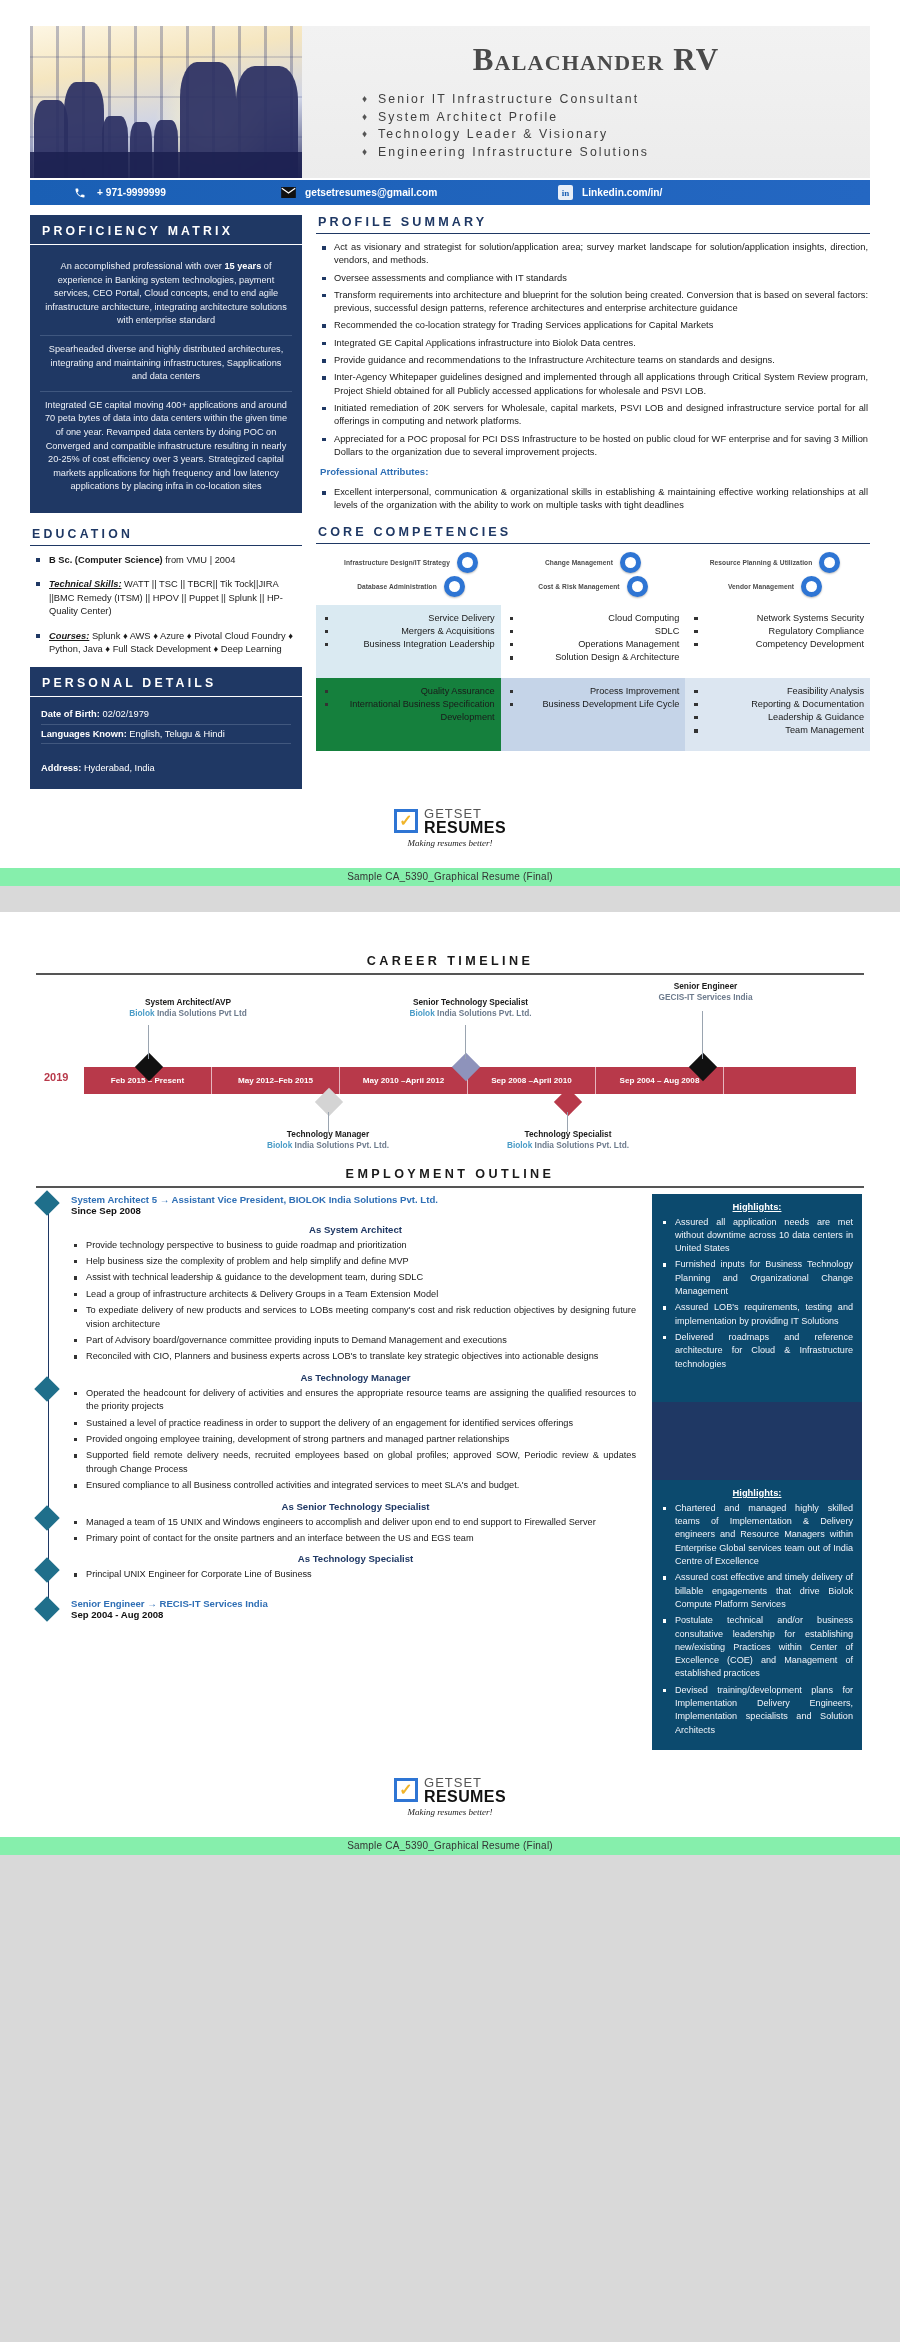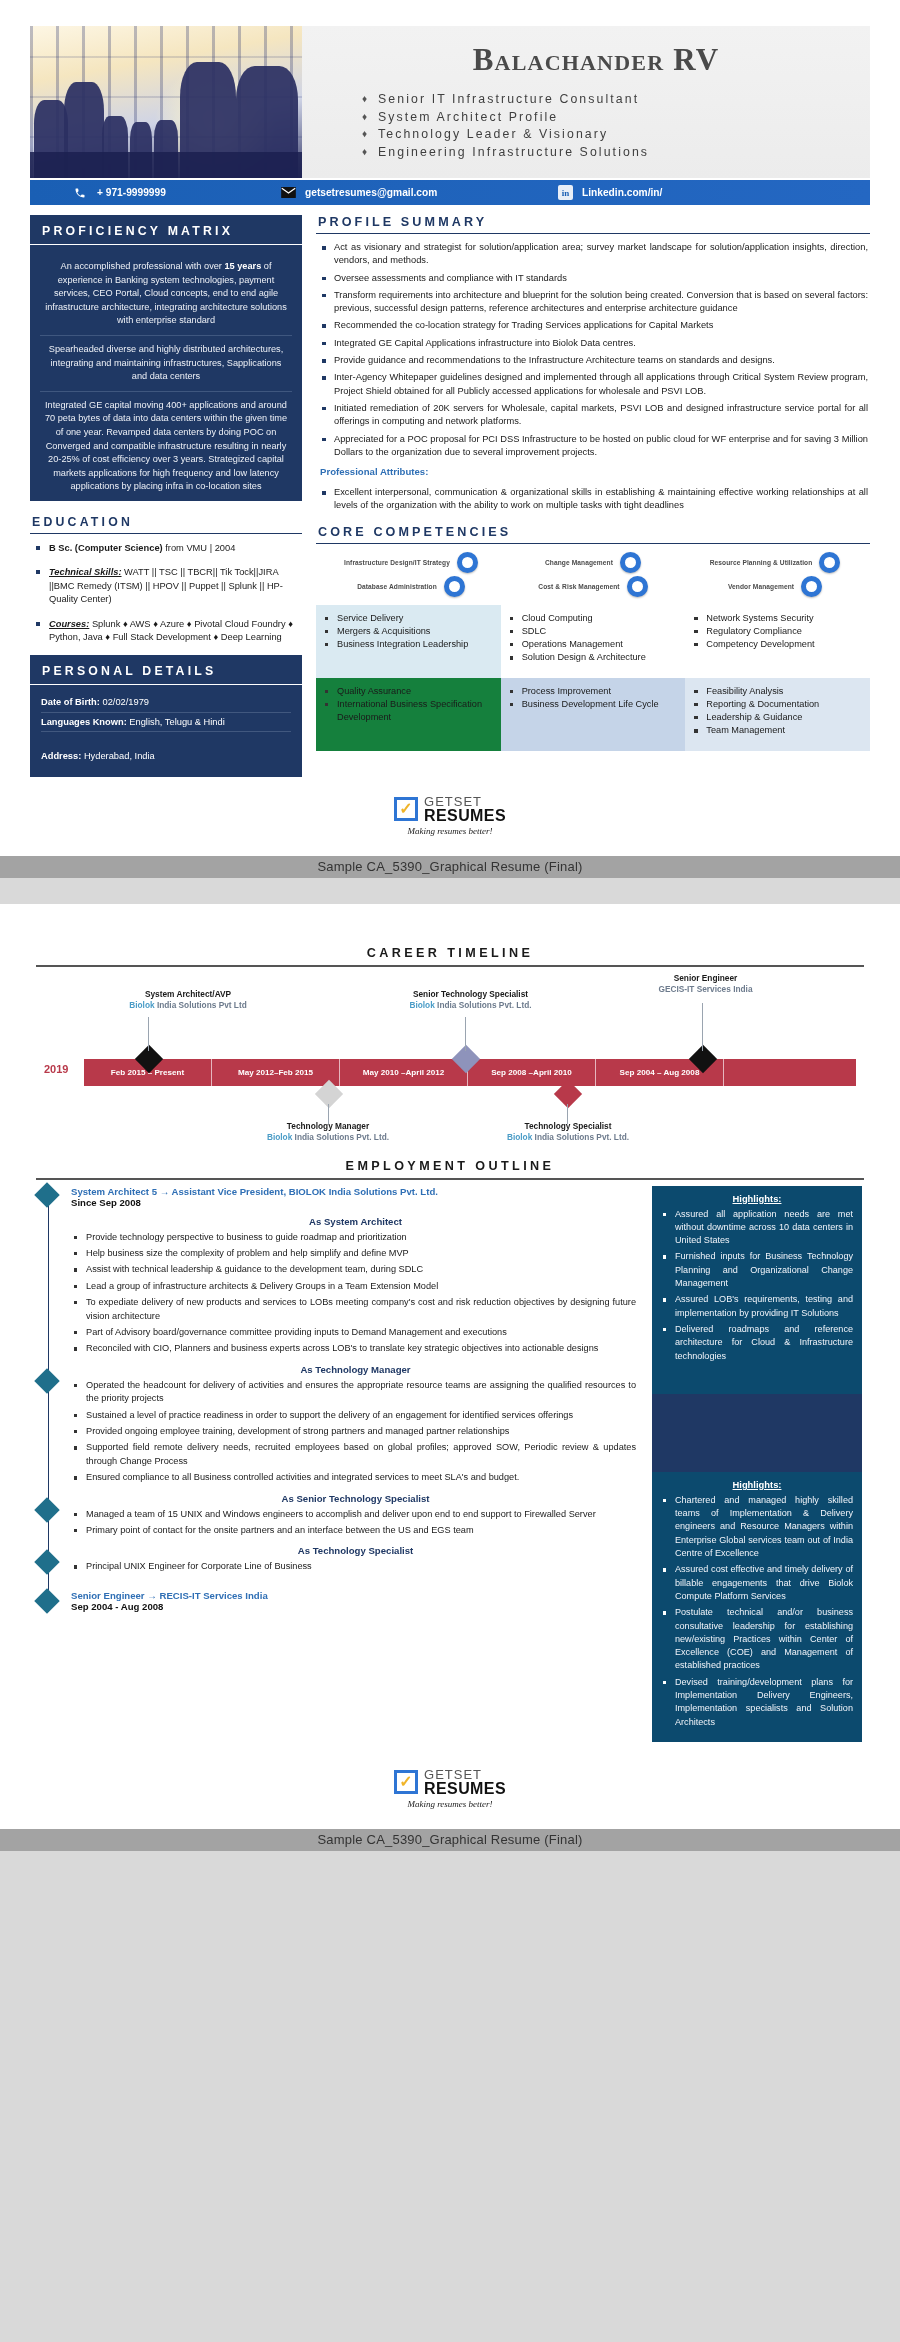--- a/index.html
+++ b/index.html
@@ -11,23 +11,23 @@
     color: #1a1a1a;
   }
   .page {
     width: 900px;
     background: #ffffff;
     position: relative;
     padding: 0;
   }
   .page-gap { height: 26px; background:#d9d9d9; }
   .page-caption {
-    background:#a3a3a3;
+    background:#86efac;
     text-align:center;
-    font-size:13px;
+    font-size:10px;
     color:#333;
     padding:3px 0 4px 0;
     letter-spacing:.2px;
   }
   .sheet { padding: 26px 30px 10px 30px; }
 
   
   .hdr { display:flex; height:152px; background: linear-gradient(180deg,#f2f2f2,#ececec); }
   .hdr-photo {
     width: 272px; height: 152px; position:relative; overflow:hidden;
@@ -88,21 +88,21 @@
   
   .cols { display:flex; gap:14px; margin-top:10px; align-items:flex-start; }
   .left { width: 272px; }
   .right { flex:1; }
 
   .navy { background:#1f3864; color:#fff; }
   .sec-title-navy {
     font-size:12.3px; font-weight:bold; letter-spacing:3.2px; color:#fff;
     padding: 9px 10px 6px 12px; border-bottom:1.6px solid #ffffff;
   }
-  .navy-body { padding: 8px 10px 0 10px; }
+  .navy-body { padding: 8px 10px 12px 10px; }
   .pm-para {
     font-size:9.2px; line-height:13.6px; text-align:center; color:#eef1f7;
     padding: 7px 4px 7px 4px; border-bottom:1px solid #3f577f;
   }
   .pm-para:last-child { border-bottom:none; }
   .pm-para b { color:#fff; }
 
   .sec-title-dark {
     font-size:12.3px; font-weight:bold; letter-spacing:3.2px; color:#1f3864;
     padding: 0 0 4px 2px; border-bottom:1.8px solid #1f3864; margin: 14px 0 0 0;
@@ -138,21 +138,21 @@
   }
   .pa-title { color:#2f6fb5; font-weight:bold; font-size:9.6px; margin:7px 0 2px 4px; }
 
   
   .cc-wrap { margin-top:12px; }
   .cc-grid { display:flex; align-items:center; padding: 8px 4px 3px 4px; gap:0; }
   .cc-cell { flex:1; display:flex; align-items:center; justify-content:center; gap:7px; }
   .cc-lab { font-size:6.6px; font-weight:bold; color:#4b4b4b; letter-spacing:.1px; }
   .ring { width:21px;height:21px;border-radius:50%;border:5.5px solid #2e75d4; background:#fff; box-shadow:0 1px 2px rgba(0,0,0,.28); flex:none;}
 
-  .cc-table { display:flex; margin-top:5px; }
+  .cc-table { display:flex; margin-top:5px;text-align:right; }
   .cc-col { flex:1; }
   .cc-box { padding:7px 6px 8px 6px; min-height:73px; }
   .cc-box ul { list-style:none; margin:0; padding:0; }
   .cc-box li { font-size:9.2px; line-height:13.2px; position:relative; padding-left:15px; color:#1a1a1a;}
   .cc-box li::before { content:""; position:absolute; left:3px; top:5px; width:3.2px;height:3.2px;background:#333; }
   .bg-a { background:#daeaf2; } .bg-b { background:#ffffff; } .bg-c { background:#ffffff; }
   .bg-d { background:#15803d; } .bg-e { background:#c5d4e8; } .bg-f { background:#dce6f1; }
 
   
   .logo-wrap { display:flex; justify-content:center; align-items:center; padding: 18px 0 10px 0; }

